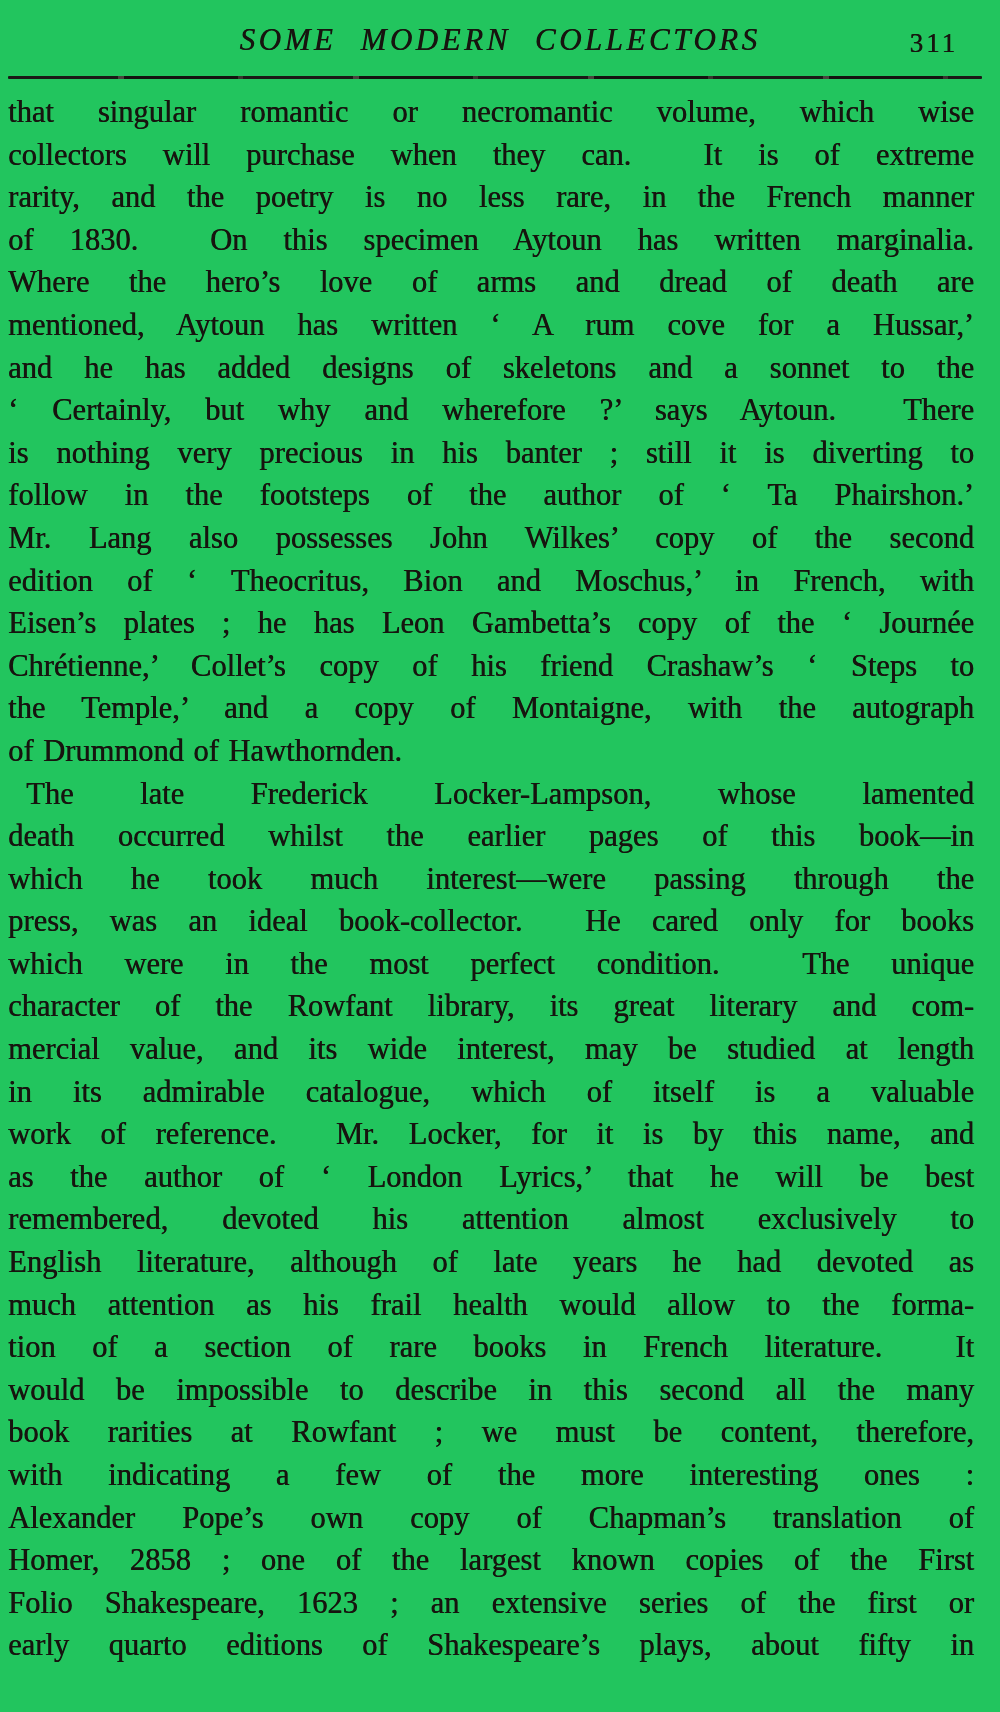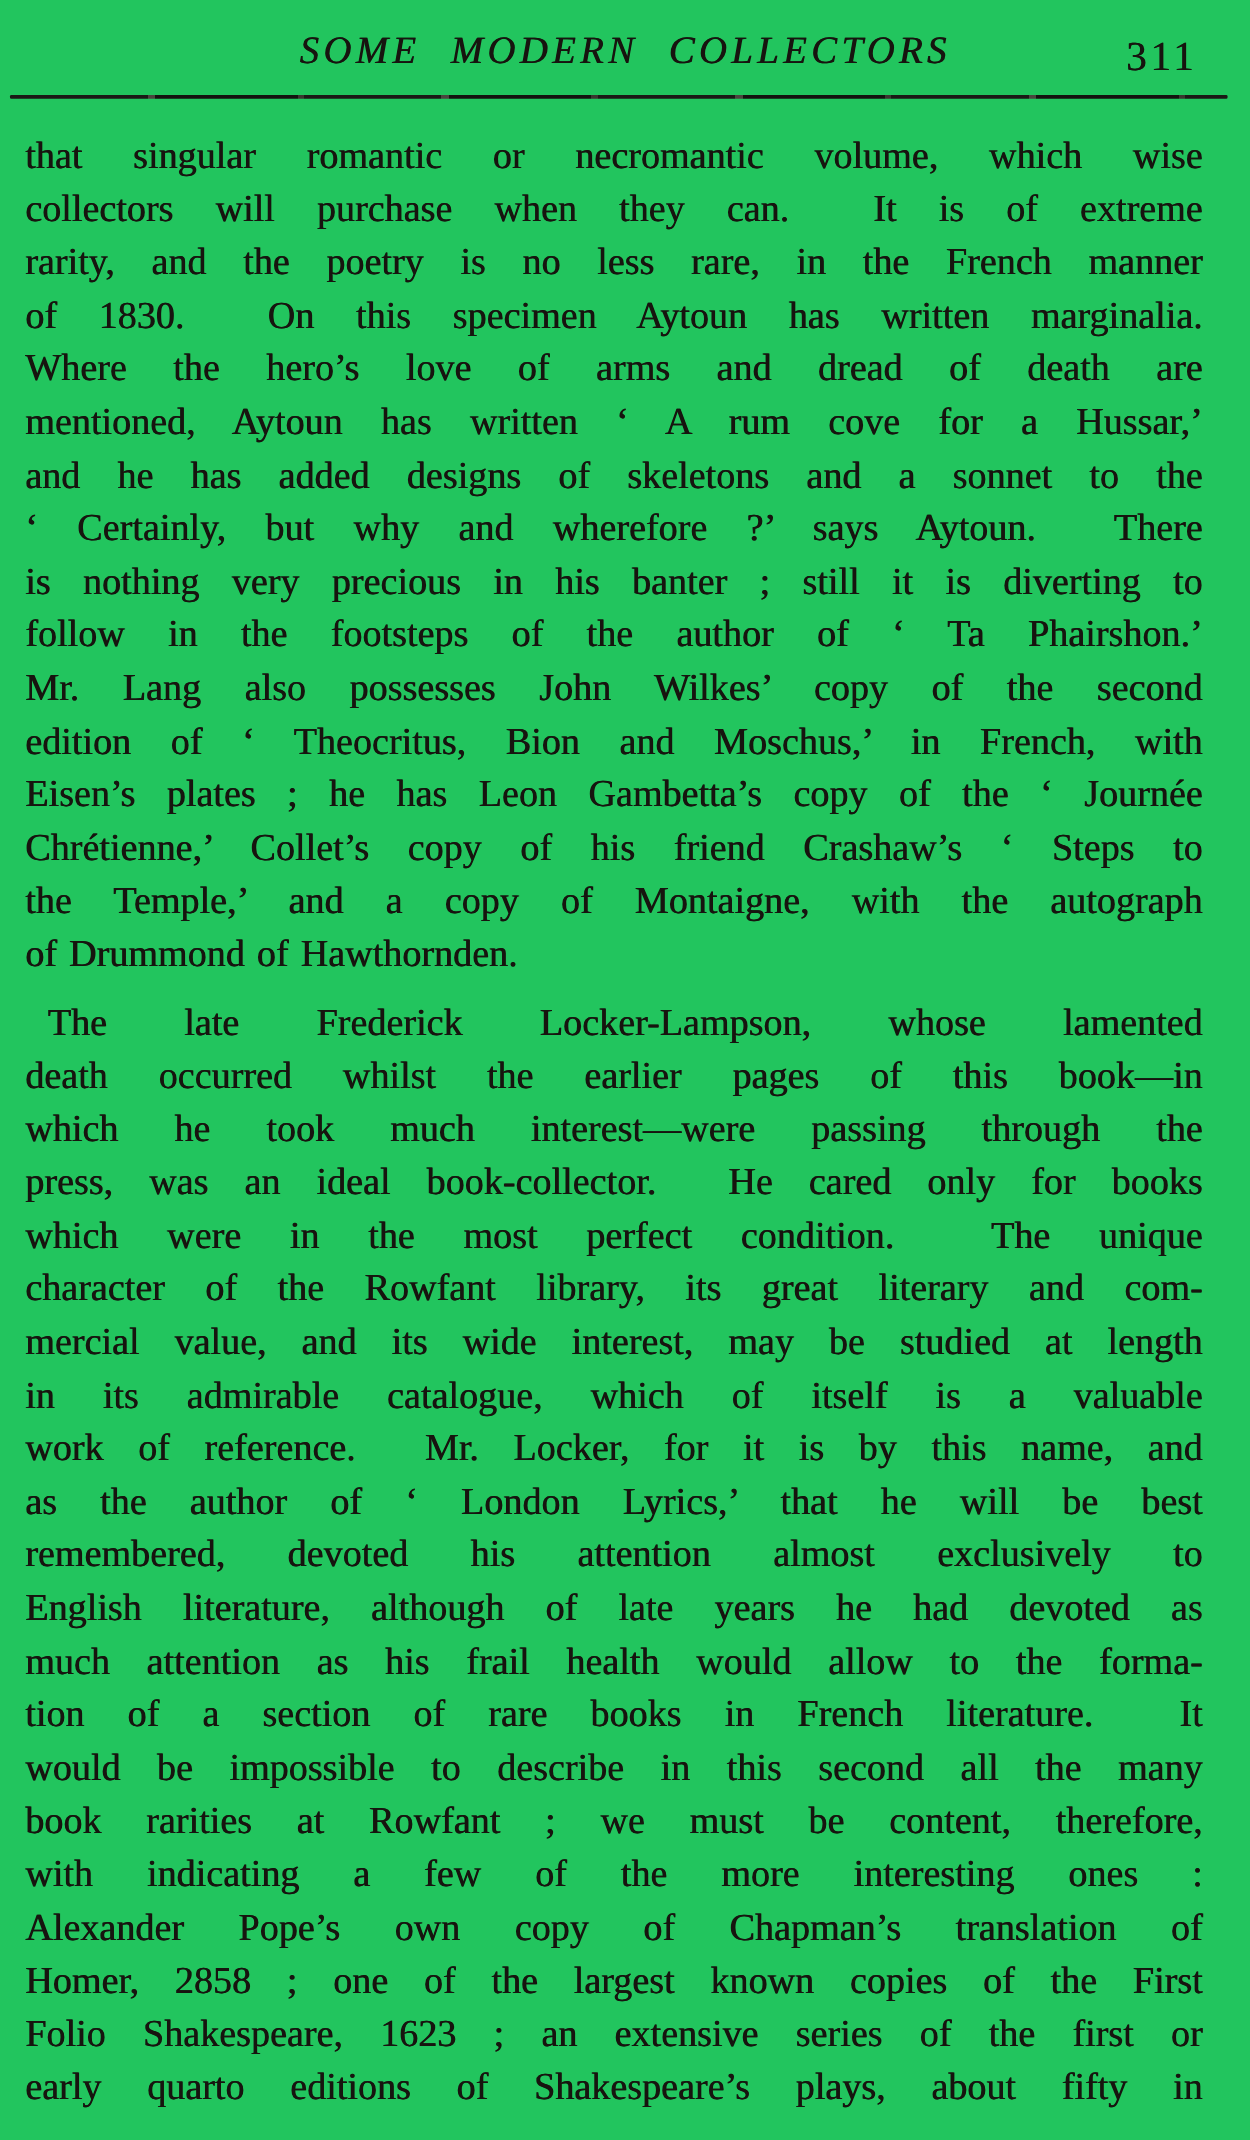--- a/index.html
+++ b/index.html
@@ -22,21 +22,21 @@
     font-style: italic;
     font-size: 31px;
     letter-spacing: 3.5px;
     word-spacing: 13px;
     text-shadow: 0.5px 0 0 currentColor;
   }
   .page-number {
     position: absolute;
     top: 28px;
     right: 42px;
-    font-size: 33px;
+    font-size: 27px;
     letter-spacing: 3px;
     text-shadow: 0.4px 0 0 currentColor;
   }
   .header-rule {
     position: absolute;
     top: 76px;
     left: 8px;
     right: 18px;
     height: 3px;
     background: repeating-linear-gradient(90deg,
@@ -49,21 +49,21 @@
   .page-body {
     position: absolute;
     top: 91px;
     left: 8px;
     width: 966px;
     font-size: 30.5px;
     line-height: 42.6px;
     text-shadow: 0.5px 0 0 currentColor;
     word-spacing: 2px;
   }
-  .paragraph { margin: 12px; }
+  .paragraph { margin: 0; }
   .line {
     text-align: justify;
     text-align-last: justify;
     white-space: pre-wrap;
   }
   .line.no-just { text-align-last: left; }
   .line.indent { text-indent: 18px; }
 </style>
 </head>
 <body>

